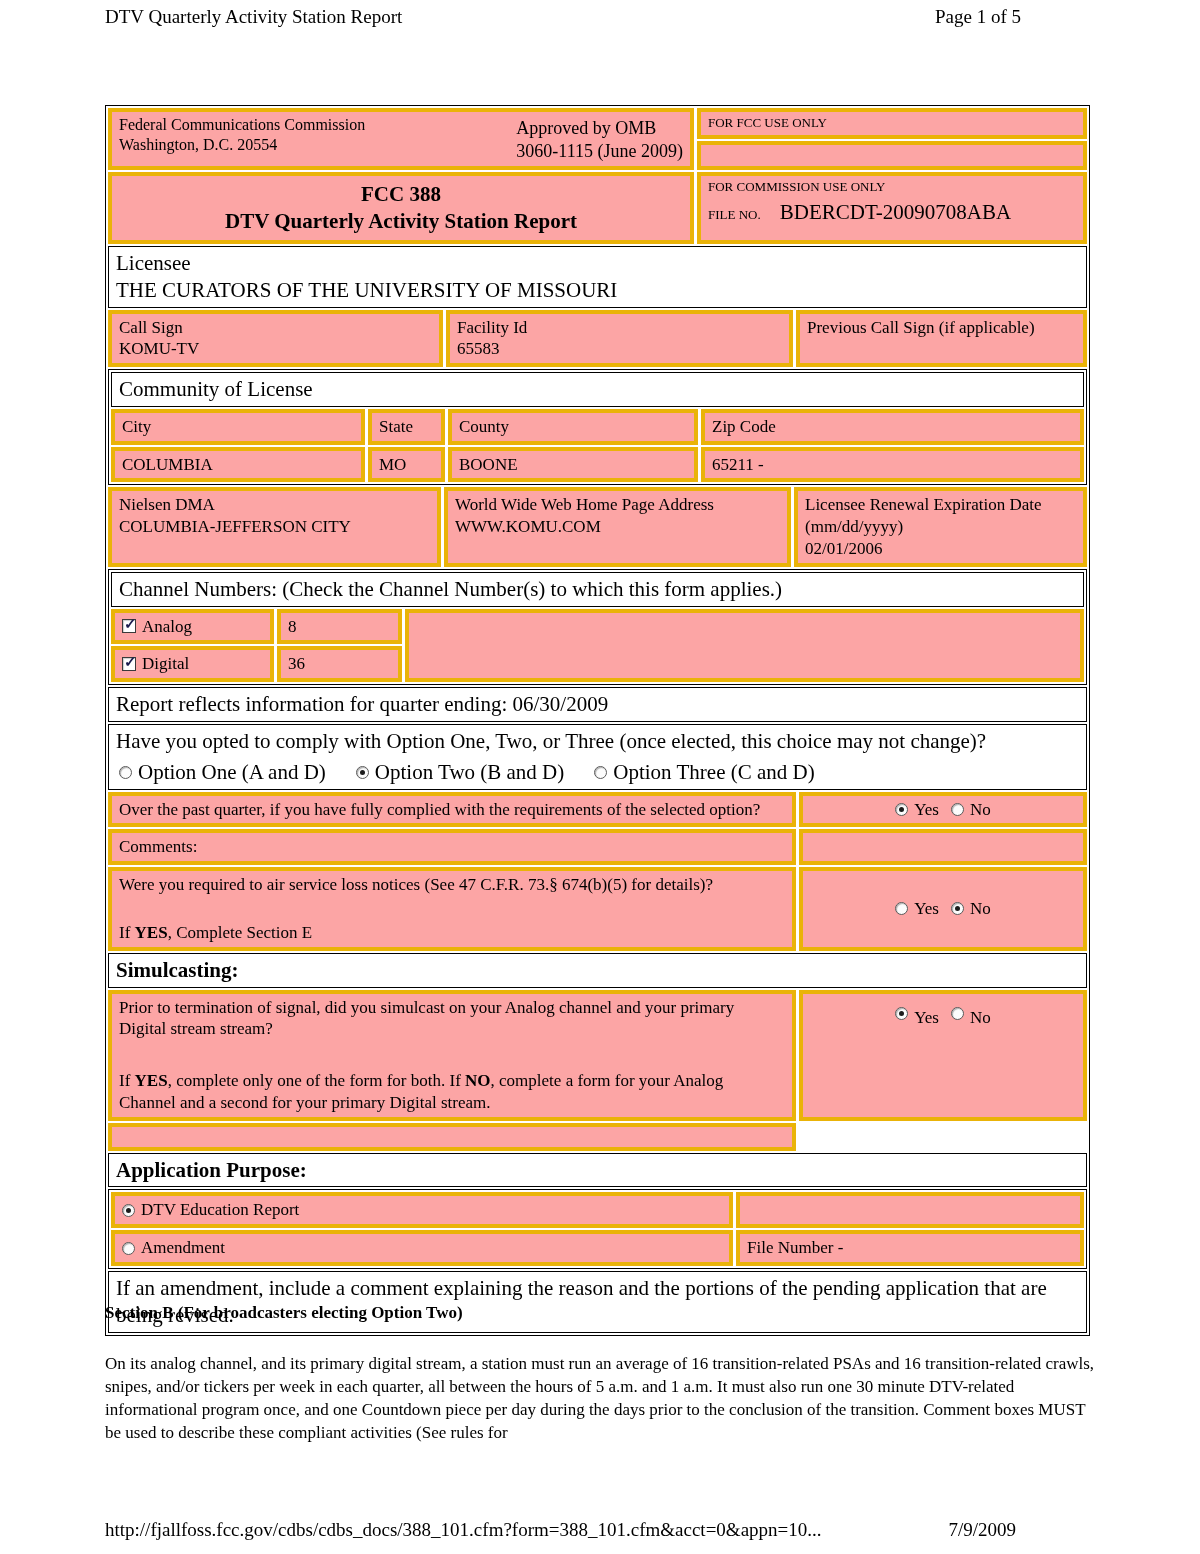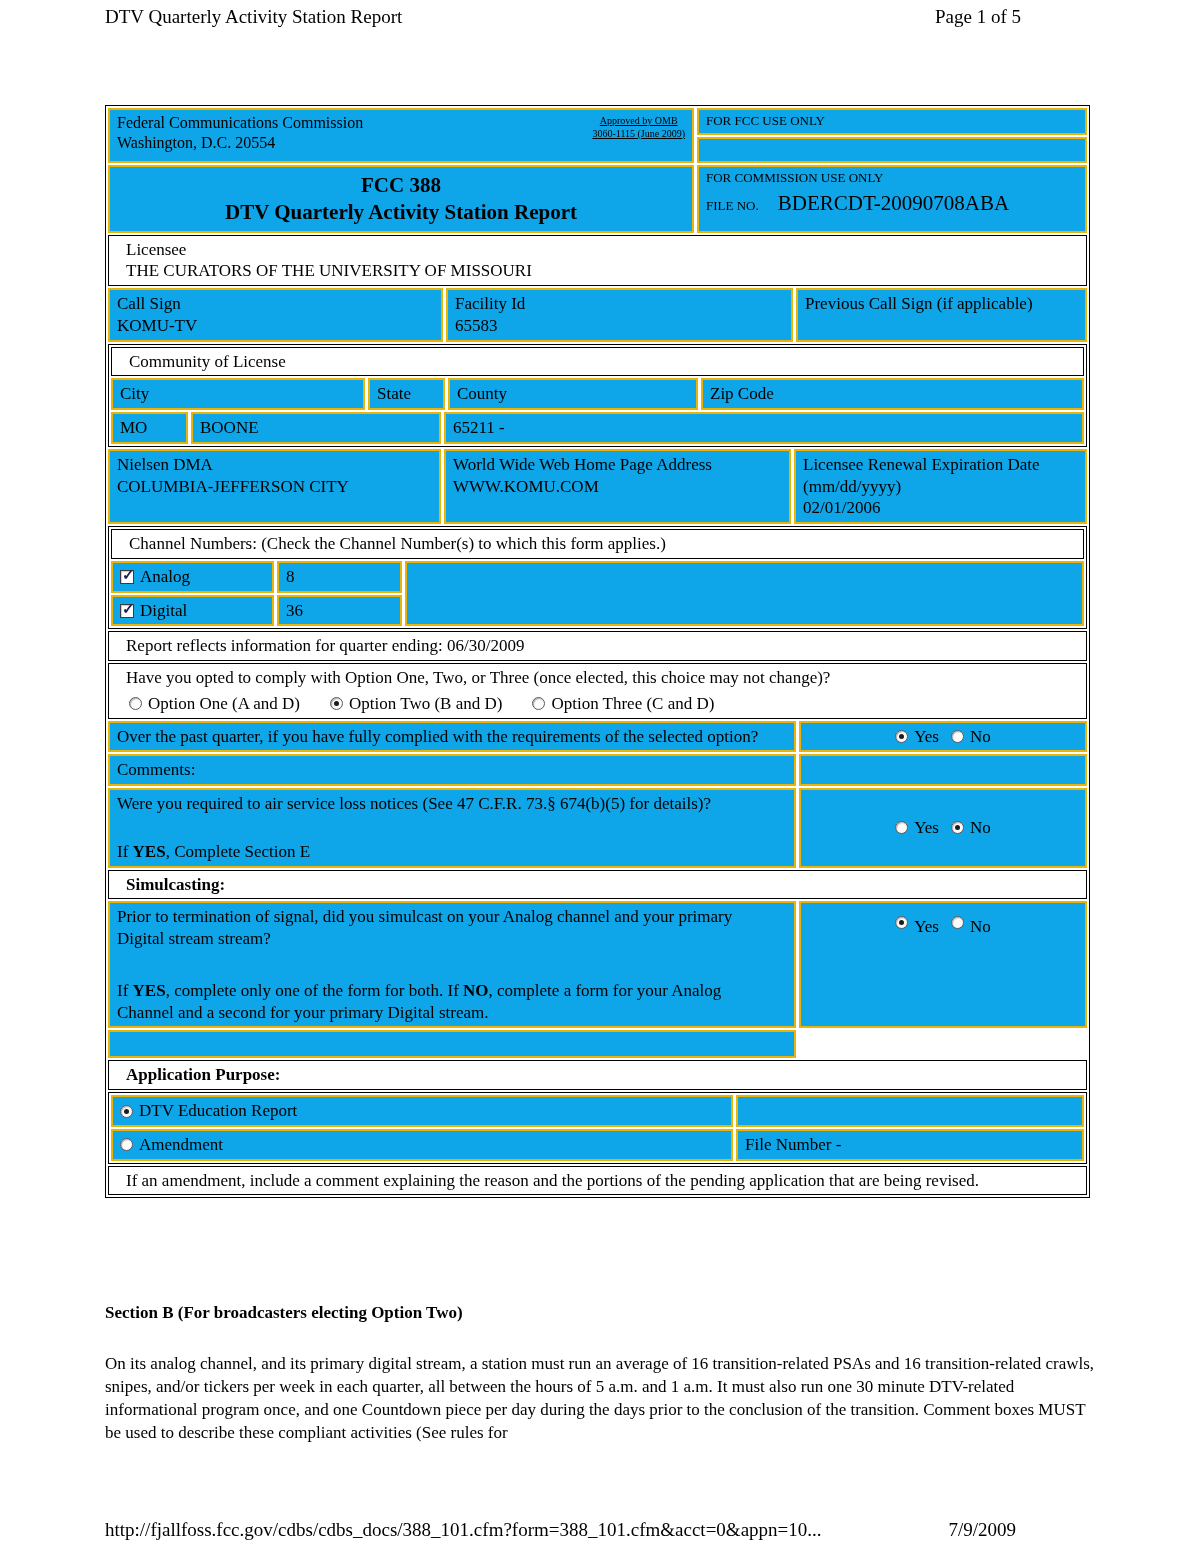--- a/index.html
+++ b/index.html
@@ -4,36 +4,36 @@
 <style>
   * { margin:0; padding:0; box-sizing:border-box; }
   html,body { background:#fff; }
   body { font-family:"Liberation Serif", serif; color:#000; }
   .page { position:relative; width:1128px; height:1554px; background:#fff; overflow:hidden; }
 
   .print-header { position:absolute; left:105px; right:107px; top:6px; display:flex; justify-content:space-between; font-size:19px; }
   .print-footer { position:absolute; left:105px; right:112px; top:1519px; display:flex; justify-content:space-between; font-size:19px;gap:30px; }
 
   .form { position:absolute; left:105px; top:105px; width:985px; border:1px solid #000; padding:2px; }
-  .row  { border:1px solid #000; padding:3px 17px; margin-bottom:2px; font-size:17px; line-height:1.28; }
+  .row  { border:1px solid #000; padding:3px 7px; margin-bottom:2px; font-size:21px; line-height:1.28; }
   .frow { display:flex; gap:3px; margin-bottom:2px; align-items:stretch; }
   .form > :last-child, .nestwrap > :last-child { margin-bottom:0; }
-  .cell { border:2px solid #eab308; padding:3px 7px; font-size:17px; line-height:1.28; background:#0ea5e9; }
+  .cell { border:4px solid #eab308; padding:3px 7px; font-size:17px; line-height:1.28; background:#fca5a5; }
   .grow { flex:1; }
   .nestwrap { border:1px solid #000; padding:2px; margin-bottom:2px; }
 
   .bold { font-weight:bold; }
   .small { font-size:13px; line-height:1.3; }
   .big { font-size:21px; }
   .center { text-align:center; }
 
   
   .agency-omb { display:flex; justify-content:space-between; }
   .agency { font-size:16px; }
-  .omb { font-size:10px; text-align:center; padding-top:2px;text-decoration:underline; }
+  .omb { font-size:18px; text-align:left; padding-top:2px; }
   .rightcol { width:390px; display:flex; flex-direction:column; gap:2px; }
   .fcc-use-box { flex:1; min-height:26px; }
 
   
   .title-cell { padding:5px 7px; }
   .commission-cell { width:390px; }
   .fileno { margin-top:3px; display:flex; align-items:baseline; gap:19px; }
 
   
   .w335 { width:335px; } .w347 { width:347px; } .w333 { width:333px; }
@@ -144,20 +144,21 @@
 
     <div class="nestwrap">
       <div class="row">Community of License</div>
       <div class="frow">
         <div class="cell w-city">City</div>
         <div class="cell w-state">State</div>
         <div class="cell w-county">County</div>
         <div class="cell grow">Zip Code</div>
       </div>
       <div class="frow">
+        <div class="cell w-city">COLUMBIA</div>
         <div class="cell w-state">MO</div>
         <div class="cell w-county">BOONE</div>
         <div class="cell grow">65211 -</div>
       </div>
     </div>
 
     <div class="frow">
       <div class="cell w333">
         <div>Nielsen DMA</div>
         <div>COLUMBIA-JEFFERSON CITY</div>

